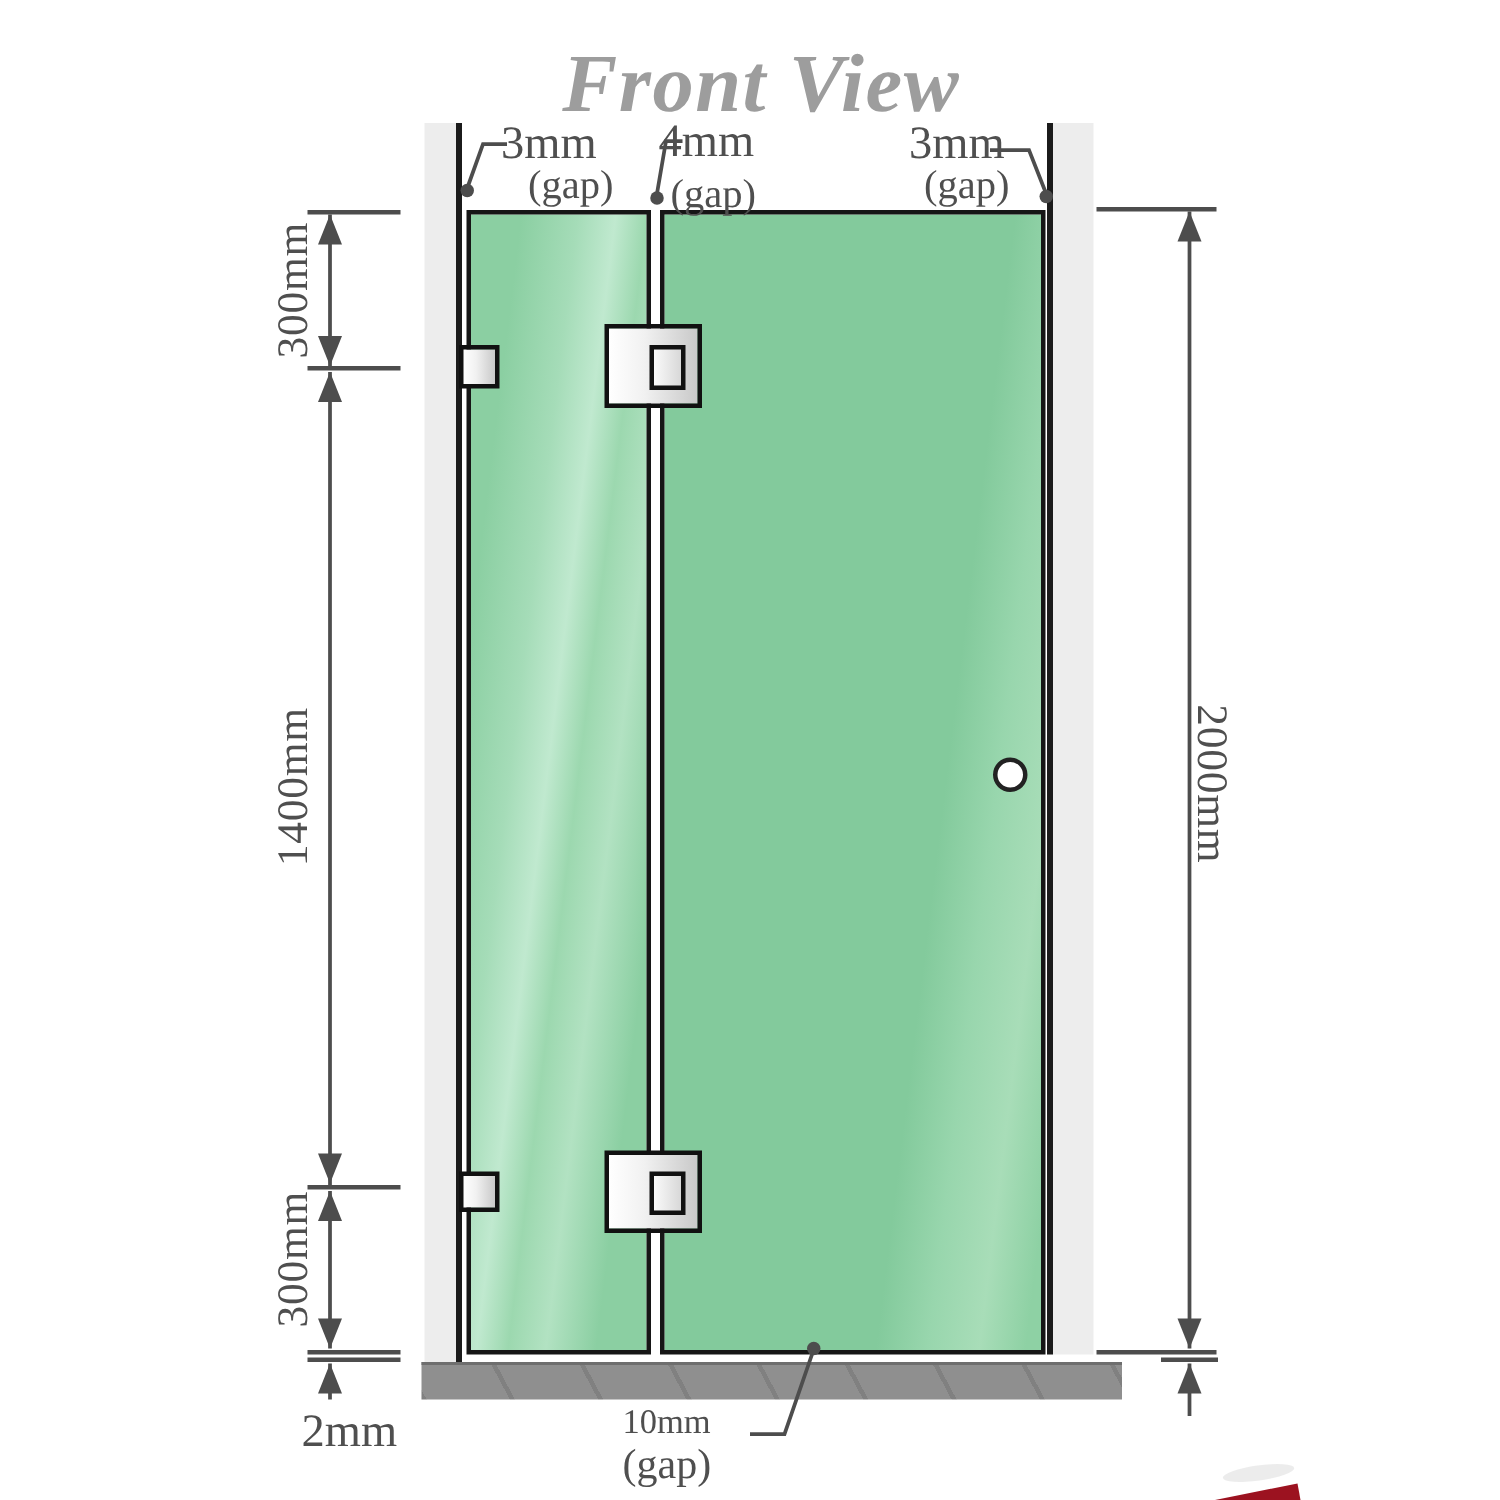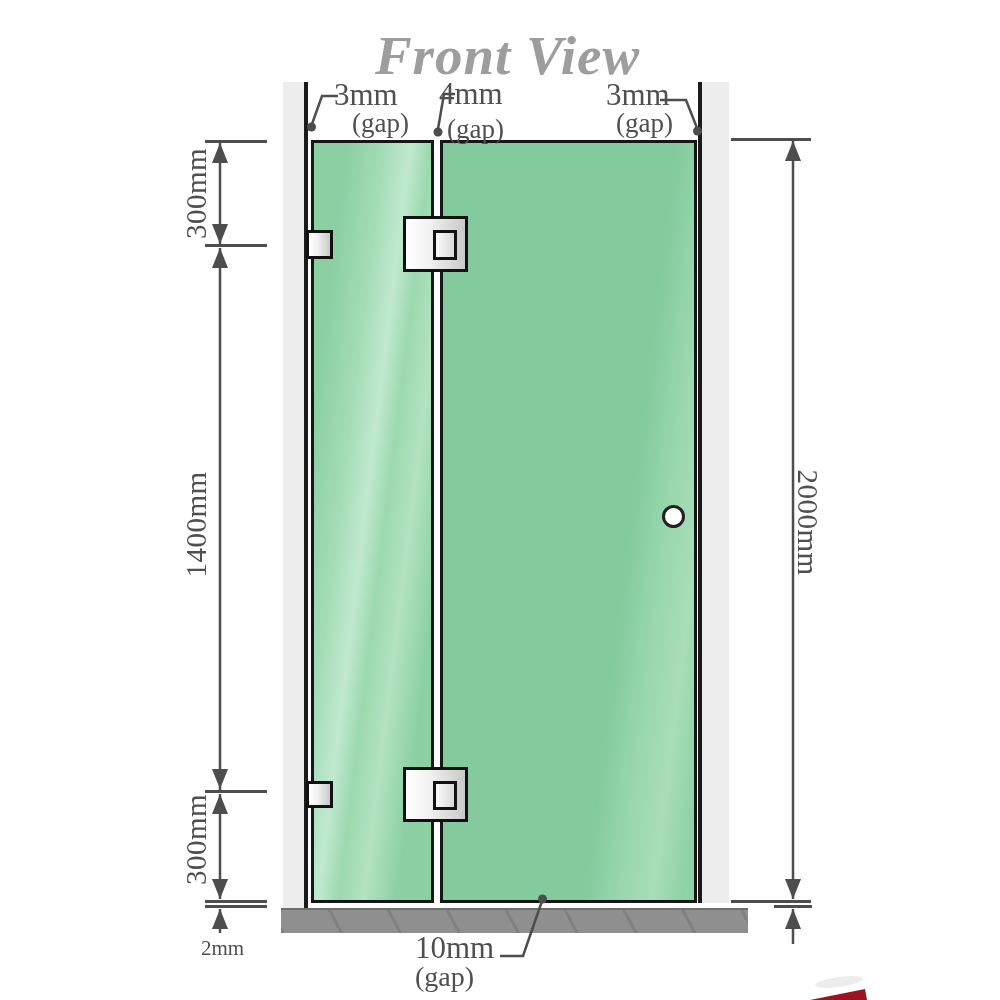--- a/index.html
+++ b/index.html
@@ -64,23 +64,23 @@
   #gap-mid .gap-sub{margin-left:8px;margin-top:7px;}
   #gap-right{left:606px;top:80px;}
   #gap-right .gap-sub{margin-left:10px;}
   .dim-rot{
     width:160px;text-align:center;font-size:29px;letter-spacing:0.5px;
   }
   #dim-left-top{left:116px;top:177px;transform:rotate(-90deg);}
   #dim-left-mid{left:116px;top:508px;transform:rotate(-90deg);}
   #dim-left-bot{left:116px;top:823px;transform:rotate(-90deg);}
   #dim-right{left:727px;top:506px;transform:rotate(90deg);}
-  #lbl-2mm{left:201px;top:936px;font-size:21px;}
+  #lbl-2mm{left:201px;top:936px;font-size:31px;}
   #lbl-10mm{left:415px;top:932px;}
-  #lbl-10mm .gap-val{font-size:31px;line-height:31px;}
+  #lbl-10mm .gap-val{font-size:23px;line-height:31px;}
   #lbl-10mm .gap-sub{font-size:28px;line-height:27px;}
 
   #logo-fragment{left:803px;top:972px;width:75px;height:28px;z-index:2;}
 </style>
 </head>
 <body>
 
 <div id="canvas">
 
   <div id="title" class="abs">Front View</div>

